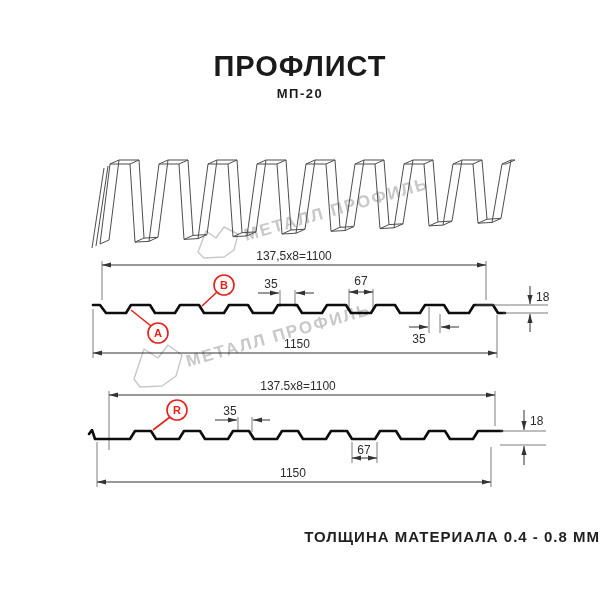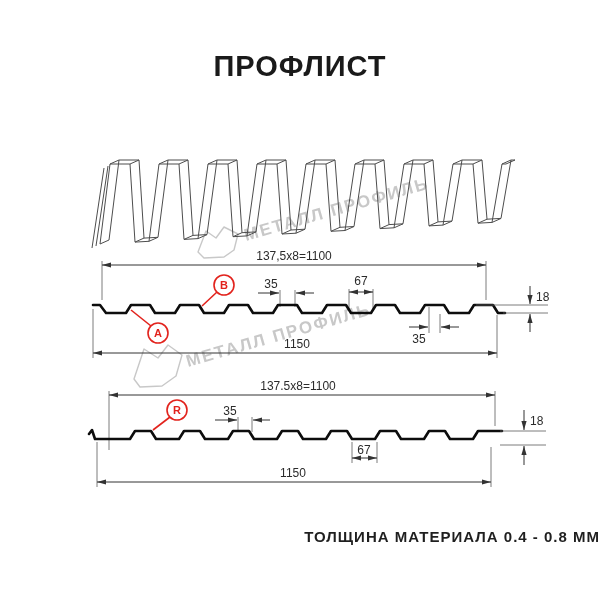--- a/index.html
+++ b/index.html
@@ -21,20 +21,21 @@
   .red-letter{font-size:11px;font-weight:700;fill:#e2231d;font-family:"Liberation Sans",sans-serif;}
   .wm-text{font-size:17px;font-weight:700;letter-spacing:2px;fill:#c8c8c8;font-family:"Liberation Sans",sans-serif;}
   .wm-logo{stroke:#c8c8c8;stroke-width:1.4;fill:none;stroke-linejoin:round;}
 </style>
 </head>
 <body>
 
 <div class="page">
 
   <div class="title">ПРОФЛИСТ</div>
+  <div class="subtitle">МП-20</div>
 
   <svg width="600" height="600" viewBox="0 0 600 600">
     <defs>
       <marker id="ar" markerWidth="11" markerHeight="8" refX="9" refY="3.2" orient="auto-start-reverse">
         <path d="M0,0.6 L9,3.2 L0,5.8 Z" fill="#333"></path>
       </marker>
     </defs>
 
     <g>
       <polygon class="wm-logo" points="198,252 206,231 216,238 224,227 238,234 234,250 224,257 204,258"></polygon>

